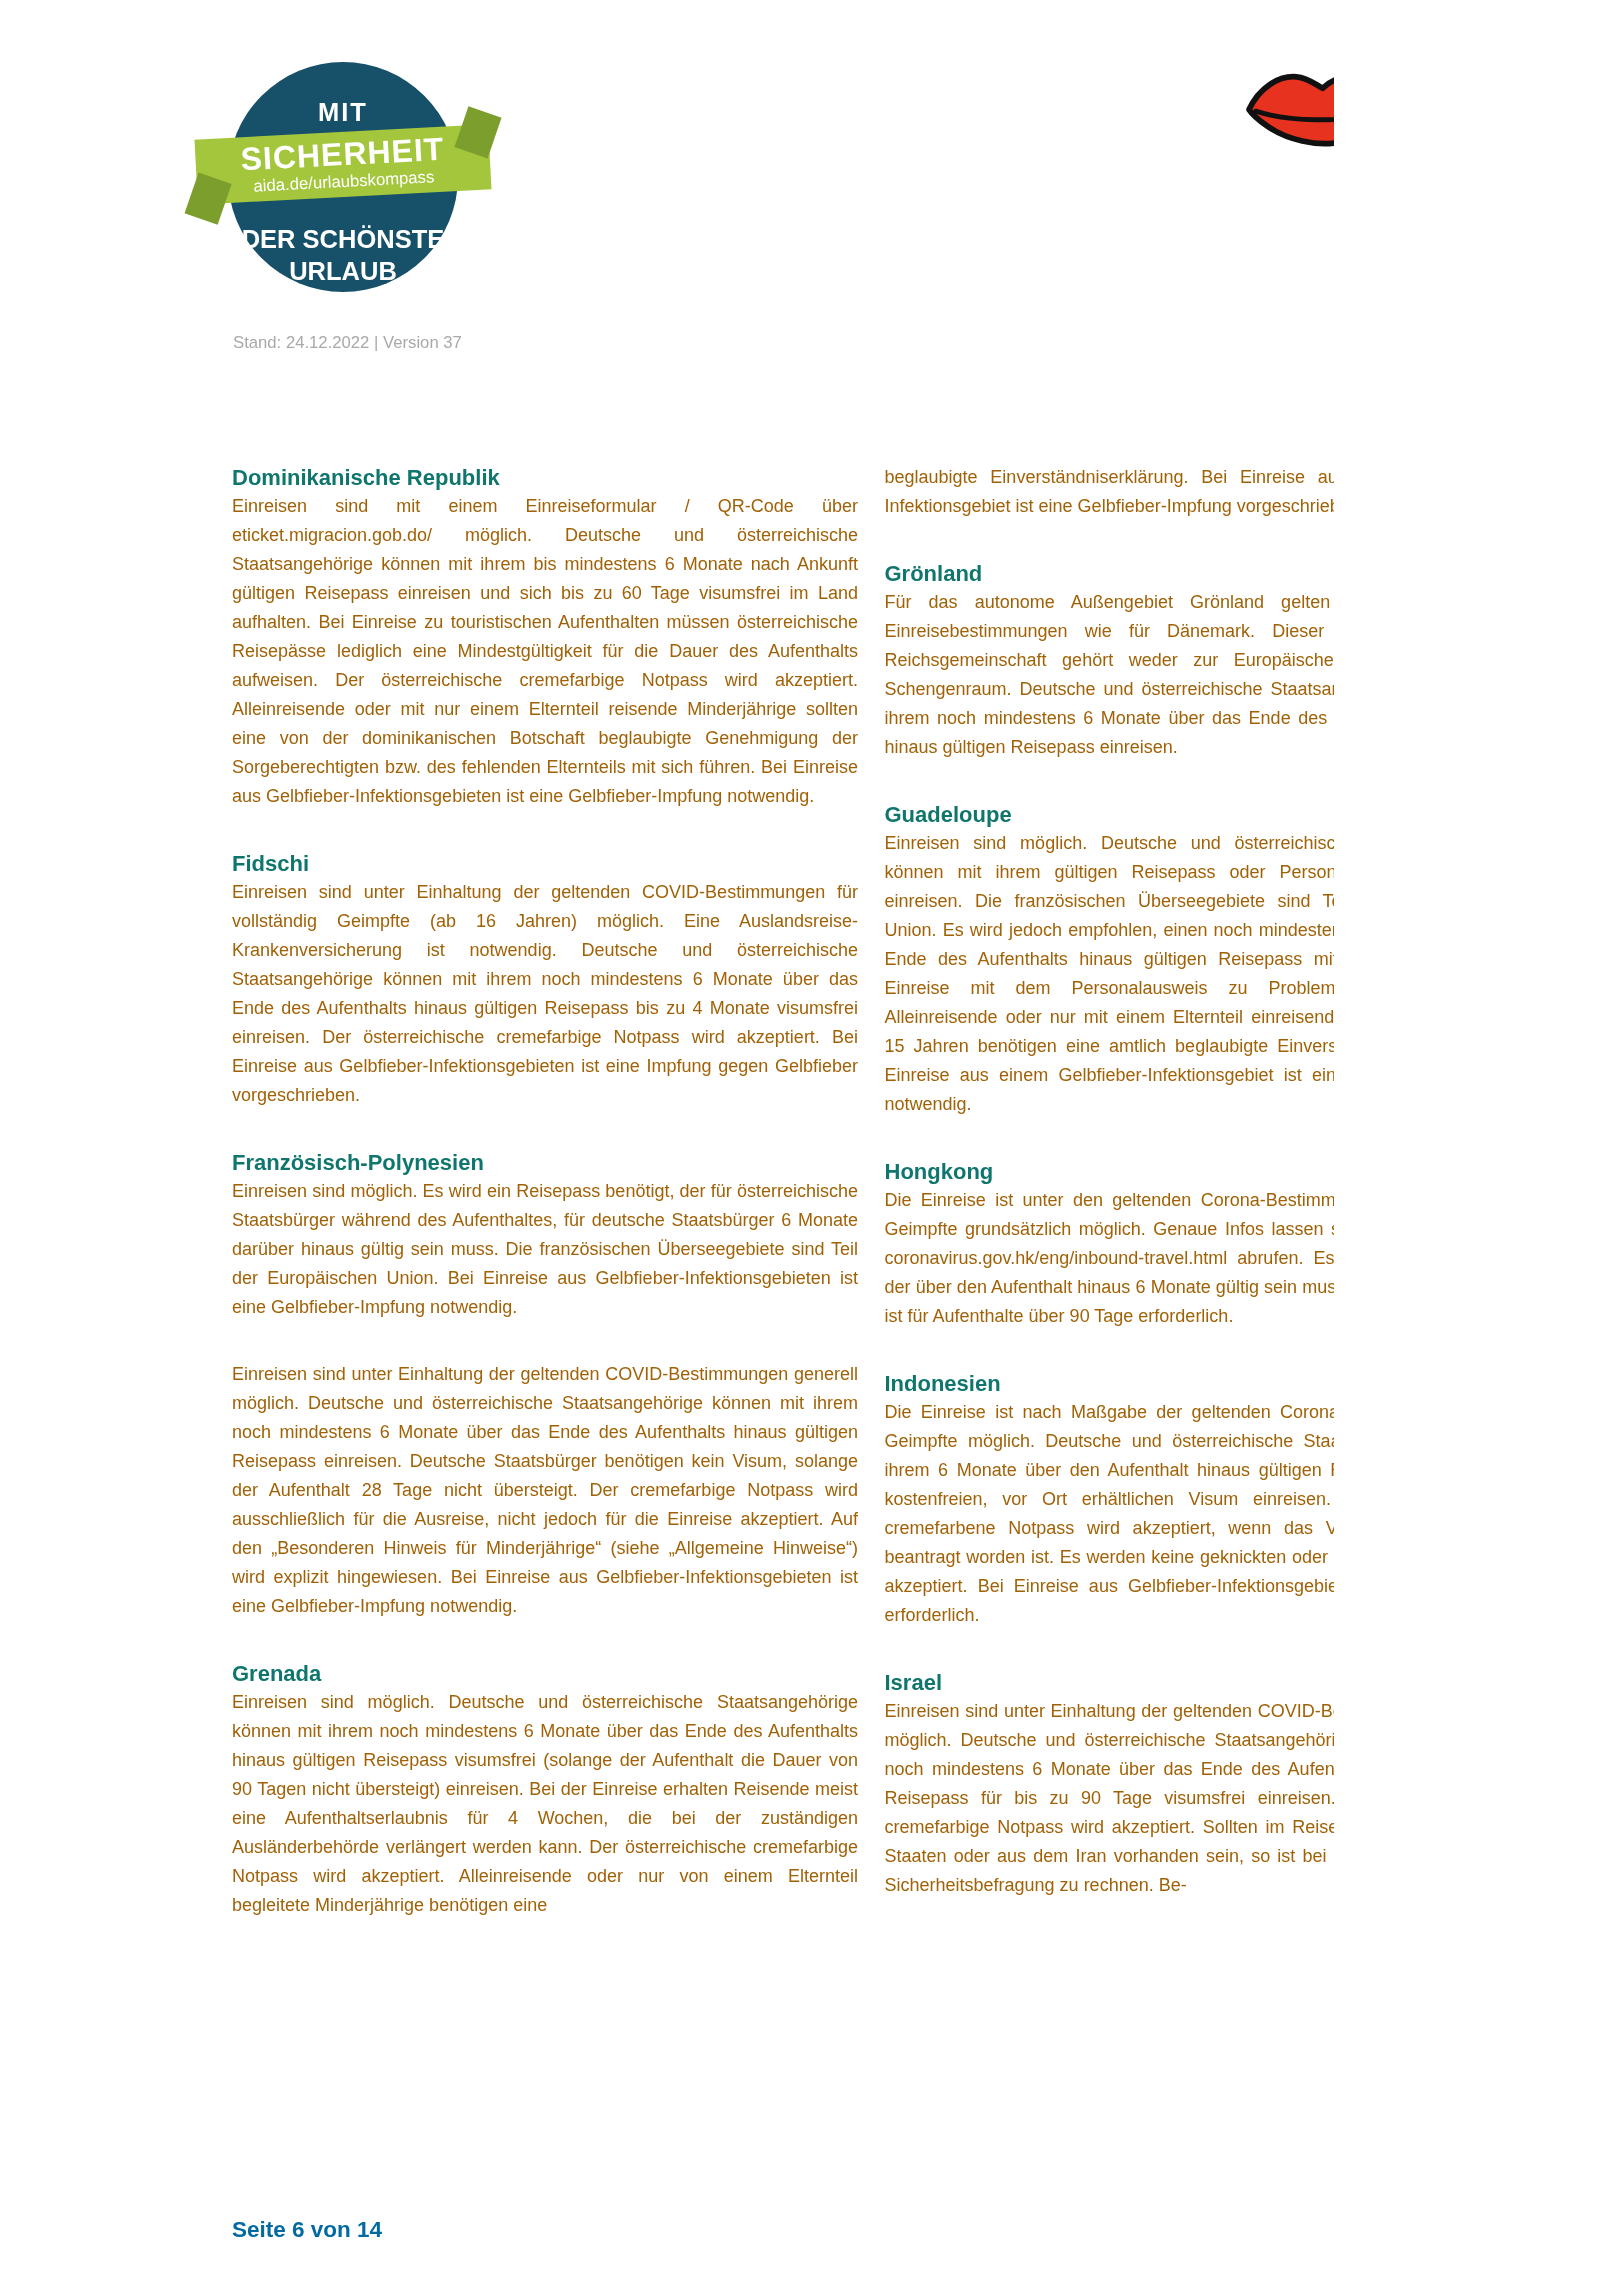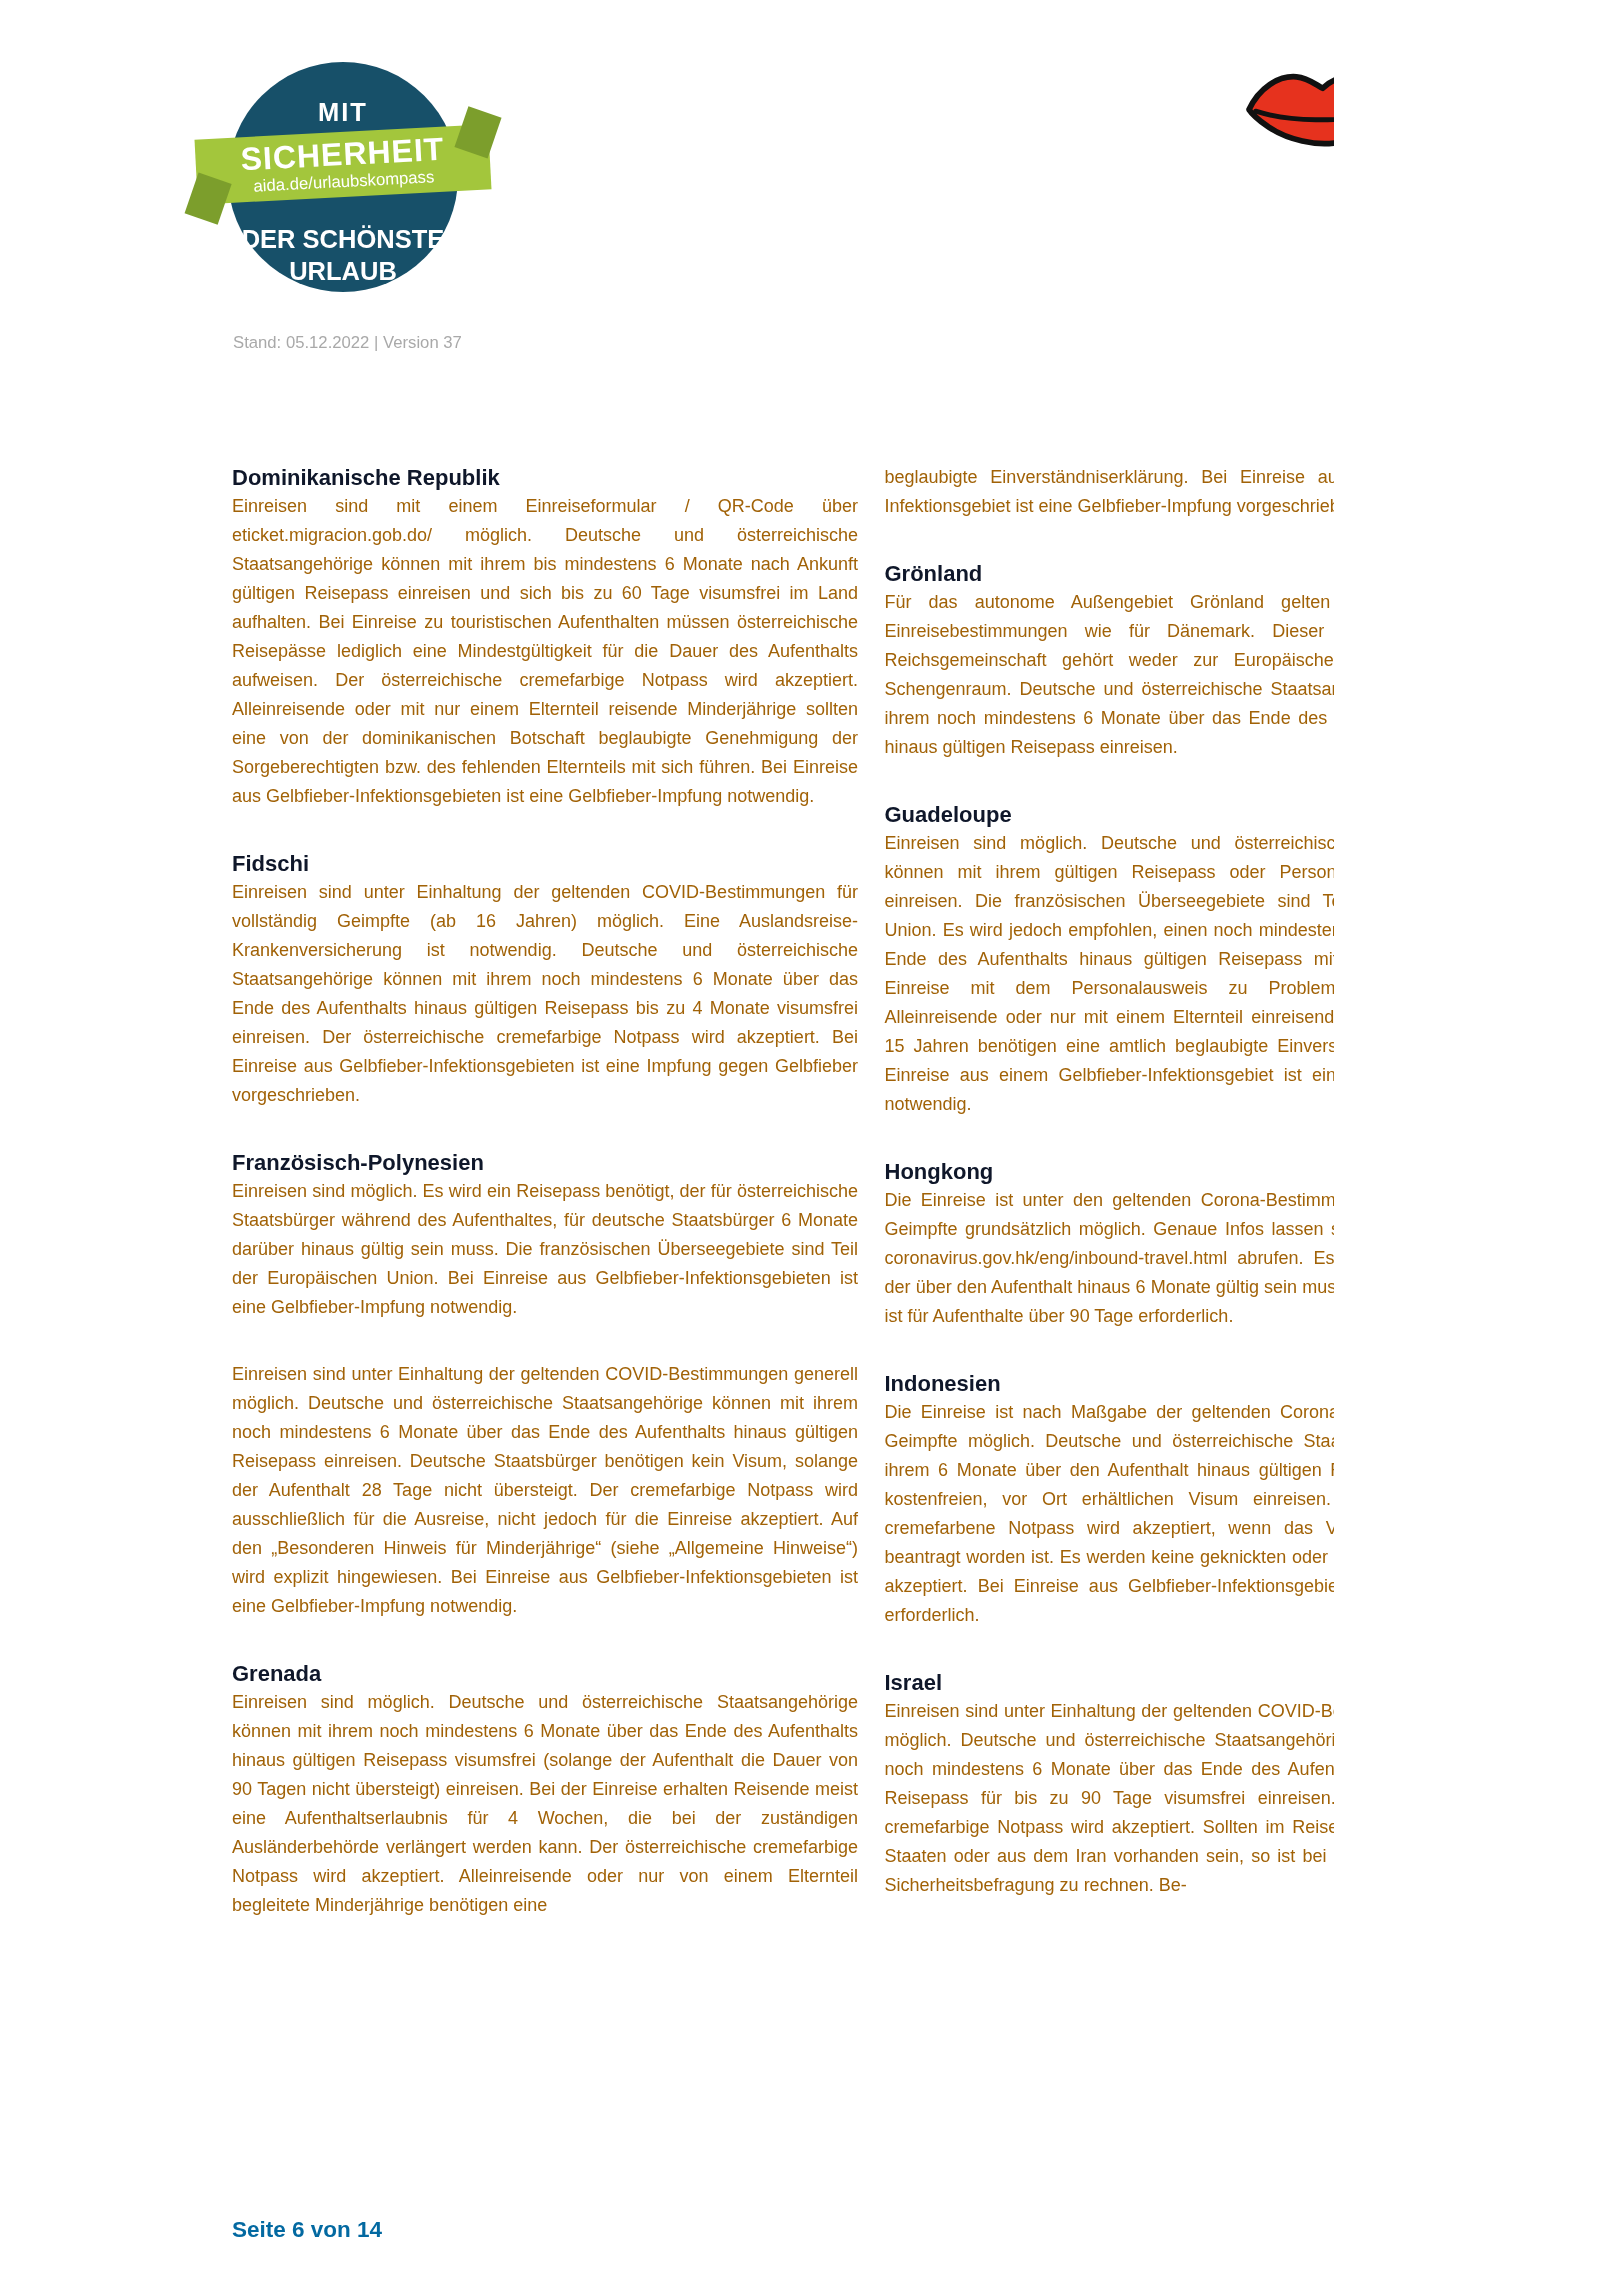--- a/index.html
+++ b/index.html
@@ -45,21 +45,21 @@
   .stand-line { position:absolute; left:233px; top:333px; font-size:16.7px; color:#A9A9A9; }
 
   
   .content {
     position:absolute; left:232px; top:463px; width:1279px;
     display:flex; gap:26.5px;
   }
   .col { width:626px; }
   .section + .section { margin-top:38px; }
   .sec-title {
-    margin:0; font-size:22px; line-height:29px; font-weight:bold; color:#0f172a;
+    margin:0; font-size:22px; line-height:29px; font-weight:bold; color:#0f766e;
   }
   .sec-body {
     margin:0; font-size:18px; line-height:29px; color:#a16207;
     text-align:justify;
   }
   .continuation { margin-top:0; }
 
   
   .page-number {
     position:absolute; left:232px; top:2217px;
@@ -87,21 +87,21 @@
   </div>
 
   <div class="aida-logo">
     <svg class="aida-lips" viewBox="0 0 190 110" xmlns="http://www.w3.org/2000/svg">
       <path class="lips-shape" d="M 4 52 C 16 26, 40 10, 62 12 C 76 13, 86 22, 94 26 C 104 16, 122 8, 140 14 C 158 20, 172 34, 175 50 C 164 68, 144 84, 118 91 C 88 99, 48 88, 26 72 C 16 65, 8 58, 4 52 Z" fill="#E6321E" stroke="#111111" stroke-width="7" stroke-linejoin="round"></path>
       <path class="lips-divider" d="M 12 54 C 50 66, 118 70, 168 54" fill="none" stroke="#111111" stroke-width="6" stroke-linecap="round"></path>
     </svg>
     <div class="aida-word"><span style="color: rgb(47, 168, 225);">A</span><span style="color: rgb(230, 51, 42);">I</span><span style="color: rgb(255, 200, 5);">D</span><span style="color: rgb(76, 174, 50);">A</span></div>
   </div>
 
-  <div class="stand-line">Stand: 05.12.2022 | Version 37</div>
+  <div class="stand-line">Stand: 24.12.2022 | Version 37</div>
 
   <div class="content">
     <div class="col">
         <div class="section">
           <h3 class="sec-title">Dominikanische Republik</h3>
           <p class="sec-body">Einreisen sind mit einem Einreiseformular / QR-Code über eticket.migracion.gob.do/ möglich. Deutsche und österreichische Staatsangehörige können mit ihrem bis mindestens 6 Monate nach Ankunft gültigen Reisepass einreisen und sich bis zu 60 Tage visumsfrei im Land aufhalten. Bei Einreise zu touristischen Aufenthalten müssen österreichische Reisepässe lediglich eine Mindestgültigkeit für die Dauer des Aufenthalts aufweisen. Der österreichische cremefarbige Notpass wird akzeptiert. Alleinreisende oder mit nur einem Elternteil reisende Minderjährige sollten eine von der dominikanischen Botschaft beglaubigte Genehmigung der Sorgeberechtigten bzw. des fehlenden Elternteils mit sich führen. Bei Einreise aus Gelbfieber-Infektionsgebieten ist eine Gelbfieber-Impfung notwendig.</p>
         </div>
         <div class="section">
           <h3 class="sec-title">Fidschi</h3>
           <p class="sec-body">Einreisen sind unter Einhaltung der geltenden COVID-Bestimmungen für vollständig Geimpfte (ab 16 Jahren) möglich. Eine Auslandsreise-Krankenversicherung ist notwendig. Deutsche und österreichische Staatsangehörige können mit ihrem noch mindestens 6 Monate über das Ende des Aufenthalts hinaus gültigen Reisepass bis zu 4 Monate visumsfrei einreisen. Der österreichische cremefarbige Notpass wird akzeptiert. Bei Einreise aus Gelbfieber-Infektionsgebieten ist eine Impfung gegen Gelbfieber vorgeschrieben.</p>

